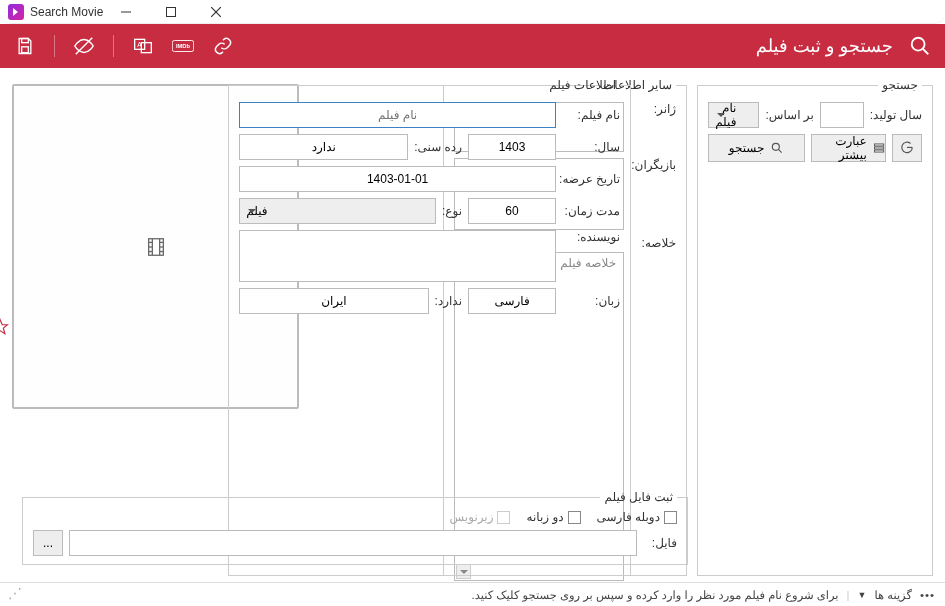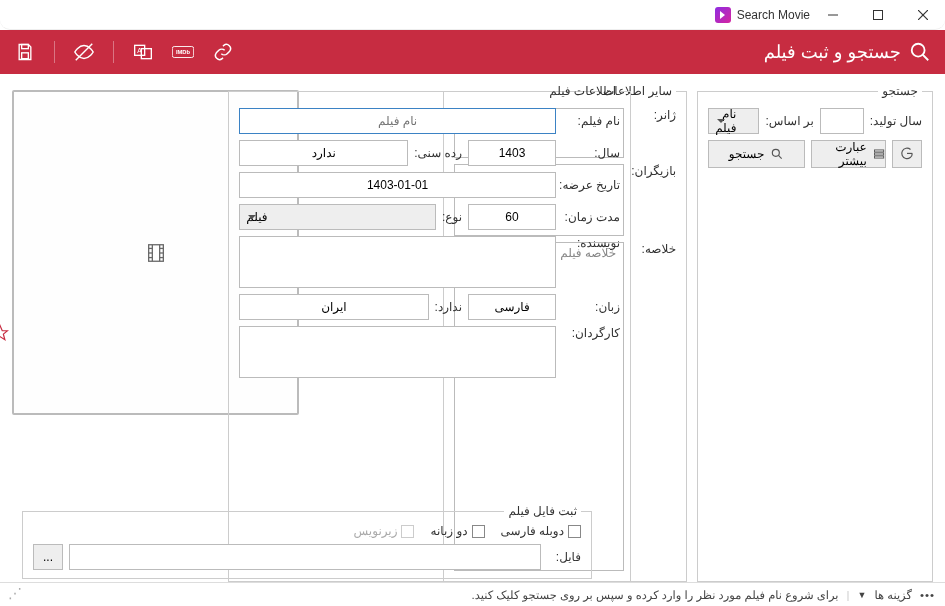--- a/index.html
+++ b/index.html
@@ -1,29 +1,29 @@
 <!DOCTYPE html>
 <html><head>
 <meta charset="utf-8">
 <style>
 * { box-sizing: border-box; margin: 0; padding: 0; }
 body { font-family: "Segoe UI", Tahoma, sans-serif; font-size: 12px; background: #fff; width: 945px; height: 606px; overflow: hidden; direction: ltr; }
-.titlebar { height: 30px; display: flex; align-items: center; justify-content: flex-end; background: #fff; border-bottom: 1px solid #eee; border-radius: 10px; }
+.titlebar { height: 24px; display: flex; align-items: center; justify-content: flex-start; background: #fff; border-bottom: 1px solid #eee; border-radius: 10px; }
 .titlebar-left { display: flex; align-items: center; gap: 6px; padding-left: 8px; }
 .app-icon { width: 16px; height: 16px; background: linear-gradient(135deg,#8e2de2,#d6249f); border-radius: 3px; position: relative; }
 .app-icon::after { content: ""; position: absolute; left: 5px; top: 4px; border-left: 5px solid #fff; border-top: 4px solid transparent; border-bottom: 4px solid transparent; }
 .titlebar-title { font-size: 12px; color: #333; }
 .titlebar-right { display: flex; }
 .win-btn { width: 45px; height: 30px; display: flex; align-items: center; justify-content: center; font-size: 12px; color: #333; cursor: pointer; }
 
 .ribbon { height: 44px; background: #c72c41; display: flex; align-items: center; justify-content: space-between; padding: 0 14px; color: #fff; }
 .ribbon-left { display: flex; align-items: center; gap: 18px; }
 .ribbon-sep { width: 1px; height: 22px; background: rgba(255,255,255,0.35); }
 .ribbon-btn { width: 22px; height: 22px; display: flex; align-items: center; justify-content: center; cursor: pointer; }
-.ribbon-right { display: flex; gap: 8px; direction: rtl; }
+.ribbon-right { display: flex; gap: 16px; direction: rtl; }
 .ribbon-title { font-size: 18px; font-weight: 400; }
 
 .content { padding: 10px 12px 0 12px; display: flex; gap: 12px; direction: rtl; height: 508px; }
 .col-right { width: 290px; display: flex; gap: 10px; }
 .col-mid { width: 320px; display: flex; flex-direction: row; gap: 8px; }
 .col-left { flex: 1; display: flex; flex-direction: column; }
 
 fieldset { border: 1px solid #ccc; padding: 10px 10px 10px 10px; position: relative; }
 legend { font-size: 12px; padding: 0 4px; color: #333; }
 
@@ -42,21 +42,21 @@
 .star { width: 18px; height: 18px; }
 
 .statusbar { height: 24px; border-top: 1px solid #ddd; display: flex; align-items: center; justify-content: space-between; padding: 0 10px; font-size: 11.5px; color: #444; direction: rtl; }
 .status-left { display: flex; align-items: center; gap: 8px; }
 .grip { width: 12px; height: 12px; position: relative; }
 .grip::before { content: "⋰"; color: #aaa; font-size: 14px; position: absolute; left: -2px; top: -4px; transform: scaleX(-1); }
 
 .checkbox { width: 13px; height: 13px; border: 1px solid #888; background: #fff; display: inline-block; }
 .disabled { color: #aaa; }
 
-.summary-box { position: relative; }
+.summary-box { position: relative; margin-top: 16px; }
 .summary-ph { position: absolute; top: 4px; right: 8px; color: #888; font-size: 12px; pointer-events: none; }
 .scroll-down { position: absolute; bottom: 2px; left: 2px; width: 15px; height: 15px; background: #eee; border: 1px solid #ccc; display: flex; align-items: center; justify-content: center; }
 .scroll-down::after { content: ""; border-top: 4px solid #888; border-left: 4px solid transparent; border-right: 4px solid transparent; }
 
 svg { display: block; }
 </style>
 </head>
 <body>
 
 <div class="titlebar">
@@ -216,24 +216,20 @@
       </div>
       <div class="row" style="align-items:flex-start">
         <span class="lbl" style="width:58px">نویسنده:</span>
         <textarea class="txa" style="flex: 1 1 0%; height: 52px;"></textarea>
       </div>
       <div class="row">
         <span class="lbl" style="width:58px">زبان:</span>
         <input class="inp" style="width: 88px;" value="فارسی">
         <span class="lbl">ندارد:</span>
         <input class="inp" style="flex: 1 1 0%;" value="ایران">
-      </div>
-      <div class="row" style="align-items:flex-start;margin-bottom:0">
-        <span class="lbl" style="width:58px">کارگردان:</span>
-        <textarea class="txa" style="flex: 1 1 0%; height: 52px;"></textarea>
       </div>
     </fieldset>
 
     <div class="row" style="margin-top:6px">
       <span class="lbl" style="width:58px">رتبه من:</span>
       <div class="stars">
         <svg class="star" viewBox="0 0 24 24" fill="none" stroke="#c72c41" stroke-width="1.6">
             <polygon points="12,2 15,9 22,9 16.5,13.5 18.5,21 12,16.8 5.5,21 7.5,13.5 2,9 9,9"></polygon>
           </svg>
         <svg class="star" viewBox="0 0 24 24" fill="none" stroke="#c72c41" stroke-width="1.6">
@@ -278,21 +274,21 @@
           <line x1="4" y1="17" x2="8" y2="17"></line>
         <line x1="16" y1="7" x2="20" y2="7"></line>
           <line x1="16" y1="12" x2="20" y2="12"></line>
           <line x1="16" y1="17" x2="20" y2="17"></line>
       </svg>
     </div>
   </div>
 
 </div>
 
-<div style="position:absolute;left:22px;top:504px;width:570px;direction:rtl">
+<div style="position:absolute;left:22px;top:490px;width:666px;direction:rtl">
   <fieldset style="padding:6px 10px 8px 10px">
     <legend>ثبت فایل فیلم</legend>
     <div class="row" style="gap:16px;justify-content:flex-start;margin-bottom:6px">
       <label style="display:flex;align-items:center;gap:4px">
           <span class="checkbox"></span>
           <span class="lbl">دوبله فارسی</span>
         </label>
       <label style="display:flex;align-items:center;gap:4px">
           <span class="checkbox"></span>
           <span class="lbl">دو زبانه</span>

